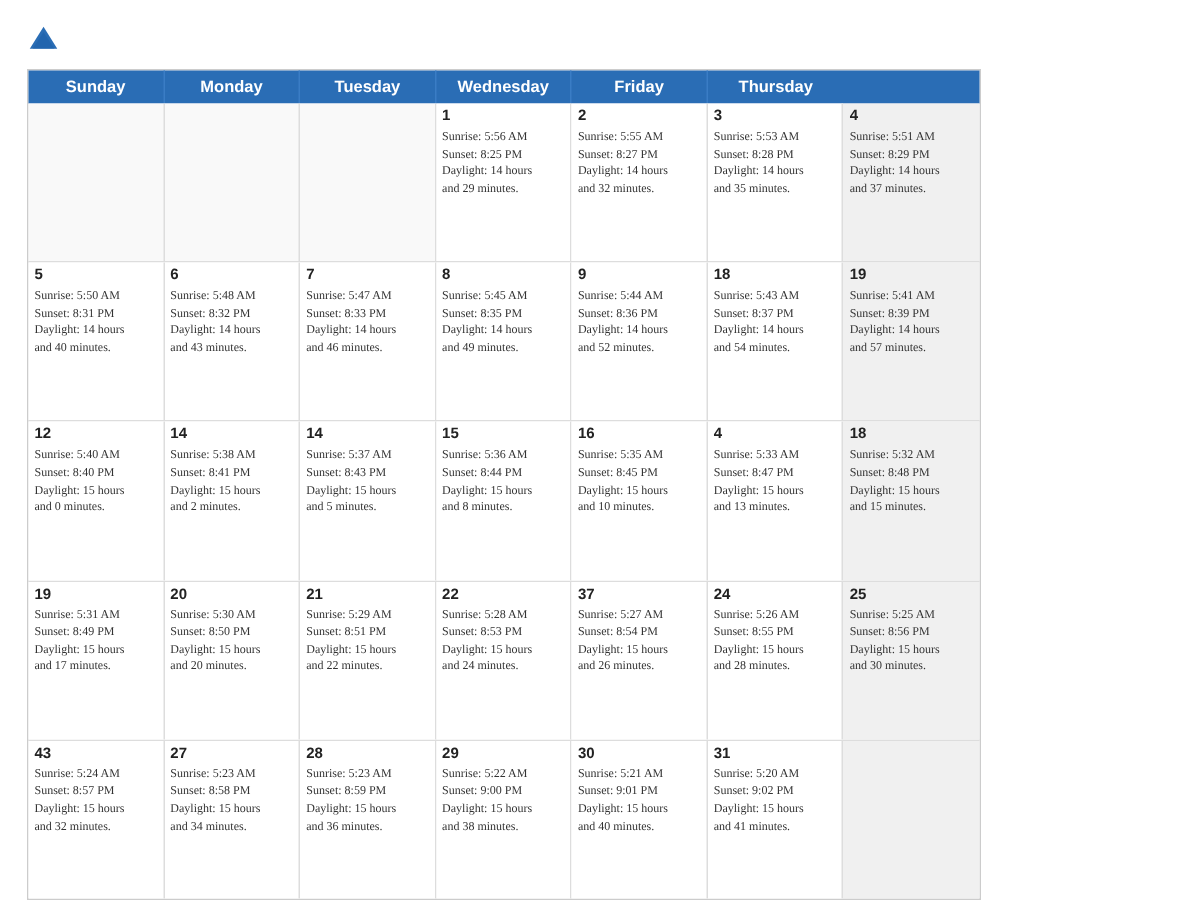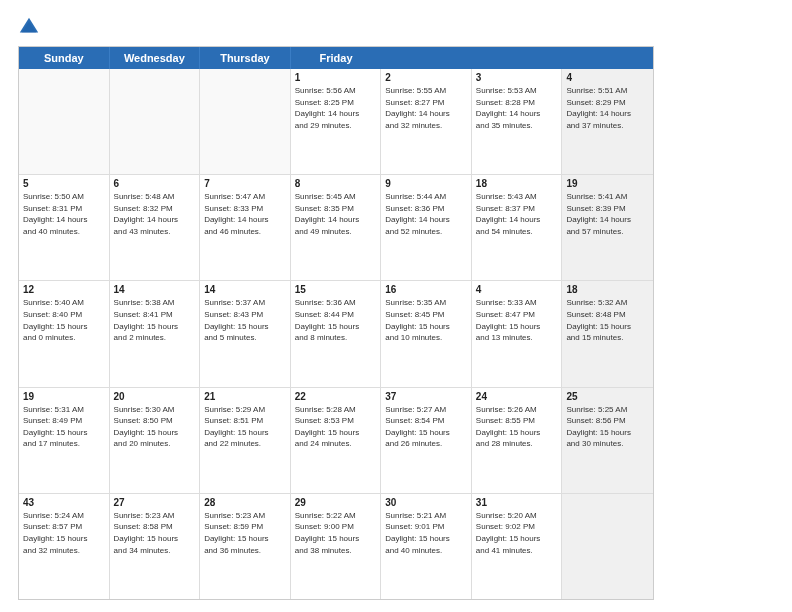--- a/index.html
+++ b/index.html
@@ -103,20 +103,21 @@
     .day-number {
       font-size: 10px;
       font-weight: bold;
       color: #222;
       margin-bottom: 2px;
     }
     .cell-info {
       font-size: 8px;
       color: #333;
       line-height: 1.45;
+      font-family: Liberation Serif, serif;
     }
   </style>
 </head>
 <body>
 
 <div class="page">
   <div class="header">
     <div class="logo">
       <svg class="logo-icon" viewBox="0 0 24 24" xmlns="http://www.w3.org/2000/svg">
         <polygon points="12,2 22,18 2,18" fill="#2a6db5"></polygon>
@@ -128,23 +129,25 @@
     </div>
     <div class="title-block">
       <div class="month-year"></div>
       <div class="location"></div>
     </div>
   </div>
 
   <div class="calendar">
     <div class="cal-header-row" id="cal-header">
         <div class="cal-header-cell">Sunday</div>
+        <div class="cal-header-cell">Monday</div>
+        <div class="cal-header-cell">Tuesday</div>
         <div class="cal-header-cell">Wednesday</div>
+        <div class="cal-header-cell">Friday</div>
         <div class="cal-header-cell">Thursday</div>
-        <div class="cal-header-cell">Friday</div>
       </div>
     <div class="cal-body" id="cal-body">
         <div class="cal-row">
           <div class="cal-cell empty"></div>
           <div class="cal-cell empty"></div>
           <div class="cal-cell empty"></div>
           <div class="cal-cell">
             <div class="day-number">1</div>
             <div class="cell-info">Sunrise: 5:56 AM<br>Sunset: 8:25 PM<br>Daylight: 14 hours<br>and 29 minutes.</div>
           </div>

